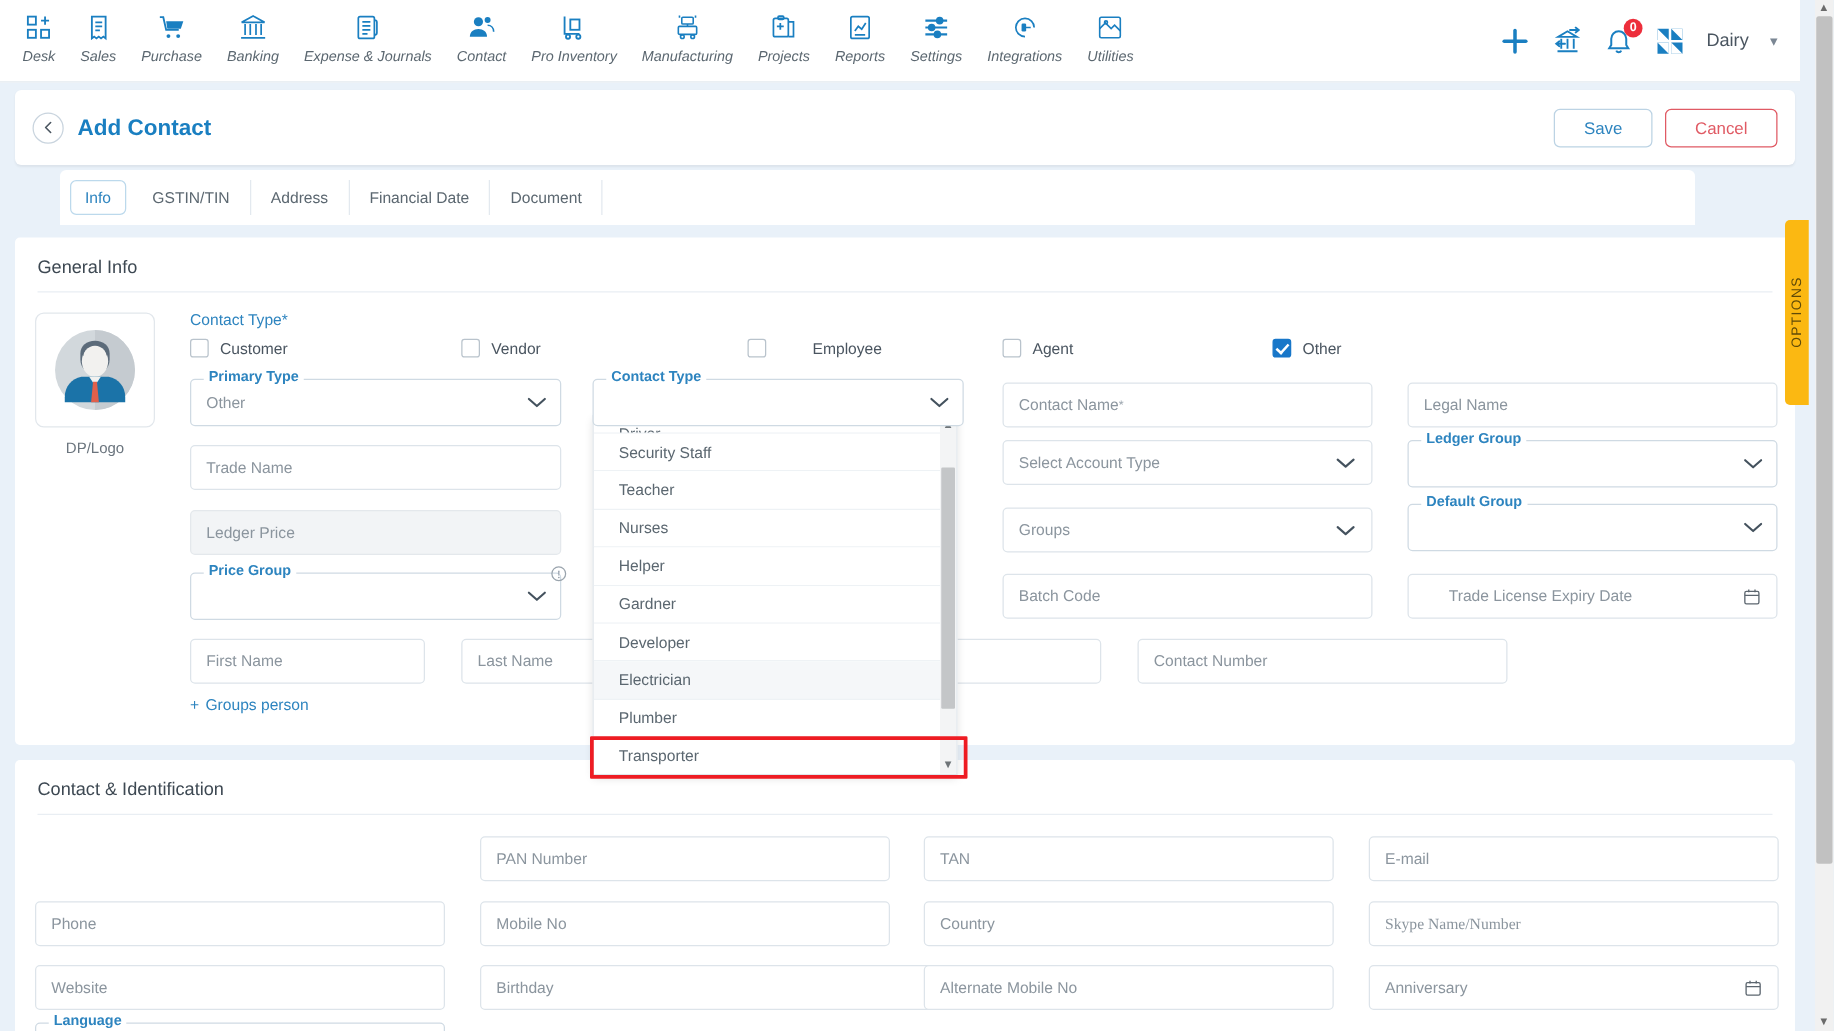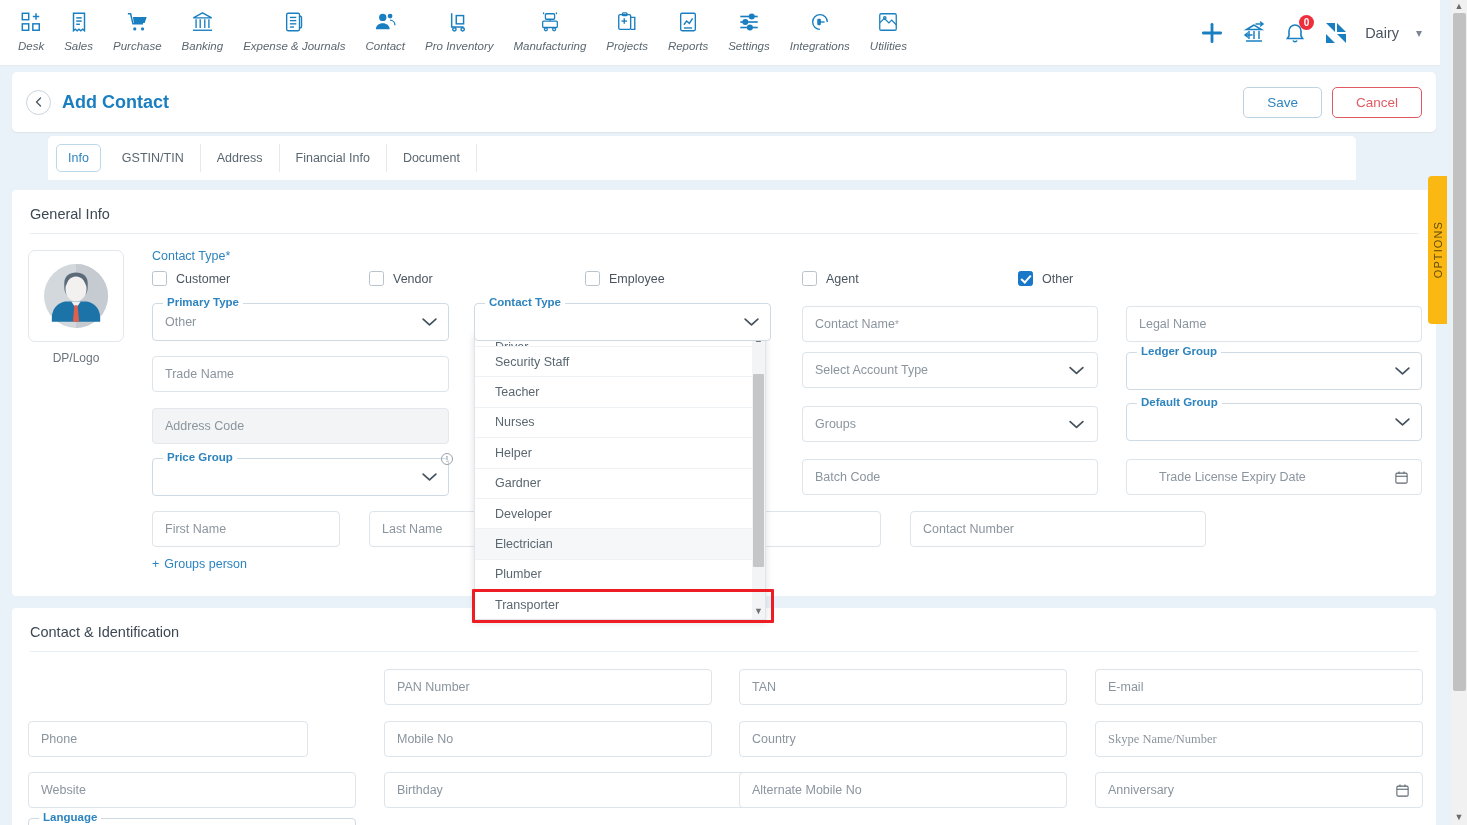--- a/index.html
+++ b/index.html
@@ -436,21 +436,21 @@
     <div class="tbtns">
       <div class="btn">Save</div>
       <div class="btn cancel">Cancel</div>
     </div>
   </div>
 
   <div class="tabcard">
     <div class="tab active">Info</div>
     <div class="tab">GSTIN/TIN</div>
     <div class="tab">Address</div>
-    <div class="tab">Financial Info</div>
+    <div class="tab">Financial Date</div>
     <div class="tab">Document</div>
   </div>
 
   <div class="card" id="card-general">
     <div class="card-title">General Info</div>
     <div class="hr"></div>
   </div>
 
   <div class="avatar-wrap">
     <div class="avatar">
@@ -471,21 +471,21 @@
   <div class="grouplabel" style="left:152px; top:249px;">Contact Type*</div>
 
   <div class="cbrow" style="left:152px; top:271px;">
     <span class="cb"></span>
     <span class="cblbl">Customer</span>
   </div>
   <div class="cbrow" style="left:369px; top:271px;">
     <span class="cb"></span>
     <span class="cblbl">Vendor</span>
   </div>
-  <div class="cbrow" style="left:585px; top:271px;">
+  <div class="cbrow" style="left:598px; top:271px;gap:28px;">
     <span class="cb"></span>
     <span class="cblbl">Employee</span>
   </div>
   <div class="cbrow" style="left:802px; top:271px;">
     <span class="cb"></span>
     <span class="cblbl">Agent</span>
   </div>
   <div class="cbrow" style="left:1018px; top:271px;">
     <span class="cb checked"></span>
     <span class="cblbl">Other</span>
@@ -537,21 +537,21 @@
     <span class="fl">Ledger Group</span>
     <span class="val"></span>
     <span class="chev">
       <svg width="17" height="11" viewBox="0 0 24 14" fill="none" stroke="#44525e" stroke-width="2.4" stroke-linecap="round" stroke-linejoin="round">
           <polyline points="3,3 12,11 21,3"></polyline>
         </svg>
     </span>
   </div>
 
   <div class="field disabled" style="left:152px; top:408px; width:297px;">
-    <span class="ph">Address Code</span>
+    <span class="ph">Ledger Price</span>
   </div>
 
   <div class="field" style="left:802px; top:406px; width:296px;">
     <span class="ph">Groups</span>
     <span class="chev">
       <svg width="17" height="11" viewBox="0 0 24 14" fill="none" stroke="#44525e" stroke-width="2.4" stroke-linecap="round" stroke-linejoin="round">
           <polyline points="3,3 12,11 21,3"></polyline>
         </svg>
     </span>
   </div>
@@ -657,21 +657,21 @@
   <div class="field" style="left:384px; top:669px; width:328px;">
     <span class="ph">PAN Number</span>
   </div>
   <div class="field" style="left:739px; top:669px; width:328px;">
     <span class="ph">TAN</span>
   </div>
   <div class="field" style="left:1095px; top:669px; width:328px;">
     <span class="ph">E-mail</span>
   </div>
 
-  <div class="field" style="left:28px; top:721px; width:280px;">
+  <div class="field" style="left:28px; top:721px; width:328px;">
     <span class="ph">Phone</span>
   </div>
   <div class="field" style="left:384px; top:721px; width:328px;">
     <span class="ph">Mobile No</span>
   </div>
   <div class="field" style="left:739px; top:721px; width:328px;text-align:center;">
     <span class="ph">Country</span>
   </div>
   <div class="field" style="left:1095px; top:721px; width:328px;font-family:Liberation Serif, serif;">
     <span class="ph">Skype Name/Number</span>

